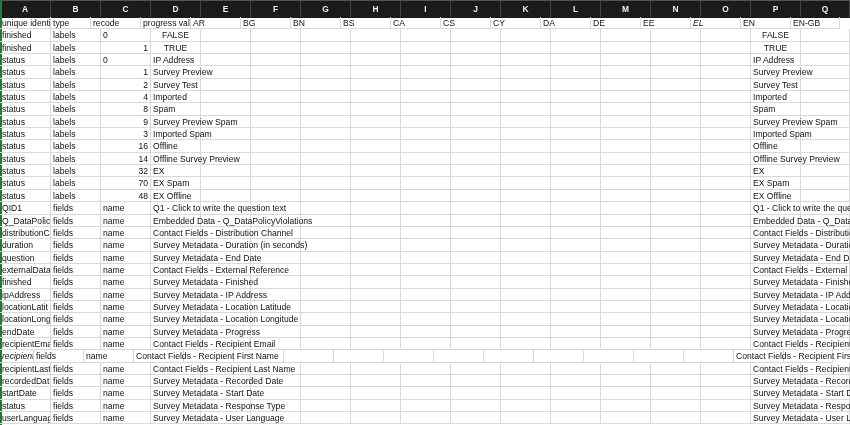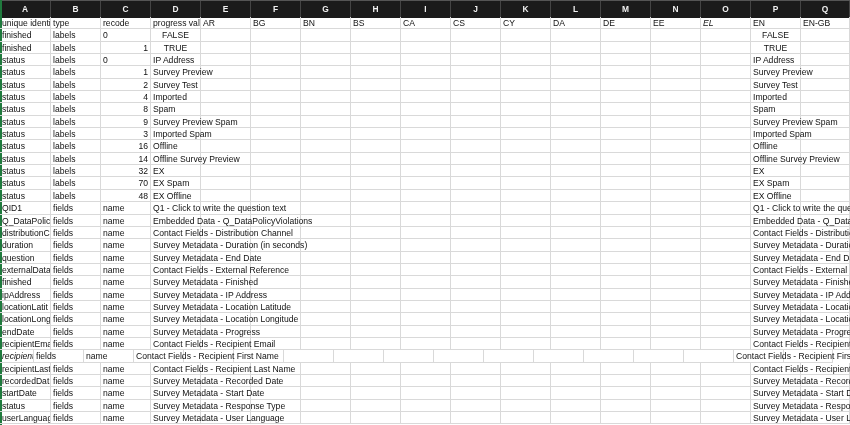--- a/index.html
+++ b/index.html
@@ -49,21 +49,21 @@
     <div class="ch" style="width: 50px;">M</div>
     <div class="ch" style="width: 50px;">N</div>
     <div class="ch" style="width: 50px;">O</div>
     <div class="ch" style="width: 50px;">P</div>
     <div class="ch" style="width: 49px;">Q</div>
   </div>
 
 <div class="grid" id="grid">
     <div class="row">
       <div class="cell clip" style="width: 51px; z-index: 100;">unique identi</div>
-      <div class="cell clip" style="width: 50px; z-index: 99;">type</div>
+      <div class="cell clip" style="width: 40px; z-index: 99;">type</div>
       <div class="cell clip" style="width: 50px; z-index: 98;">recode</div>
       <div class="cell clip" style="width: 50px; z-index: 97;">progress value</div>
       <div class="cell clip" style="width: 50px; z-index: 96;">AR</div>
       <div class="cell clip" style="width: 50px; z-index: 95;">BG</div>
       <div class="cell clip" style="width: 50px; z-index: 94;">BN</div>
       <div class="cell clip" style="width: 50px; z-index: 93;">BS</div>
       <div class="cell clip" style="width: 50px; z-index: 92;">CA</div>
       <div class="cell clip" style="width: 50px; z-index: 91;">CS</div>
       <div class="cell clip" style="width: 50px; z-index: 90;">CY</div>
       <div class="cell clip" style="width: 50px; z-index: 89;">DA</div>

